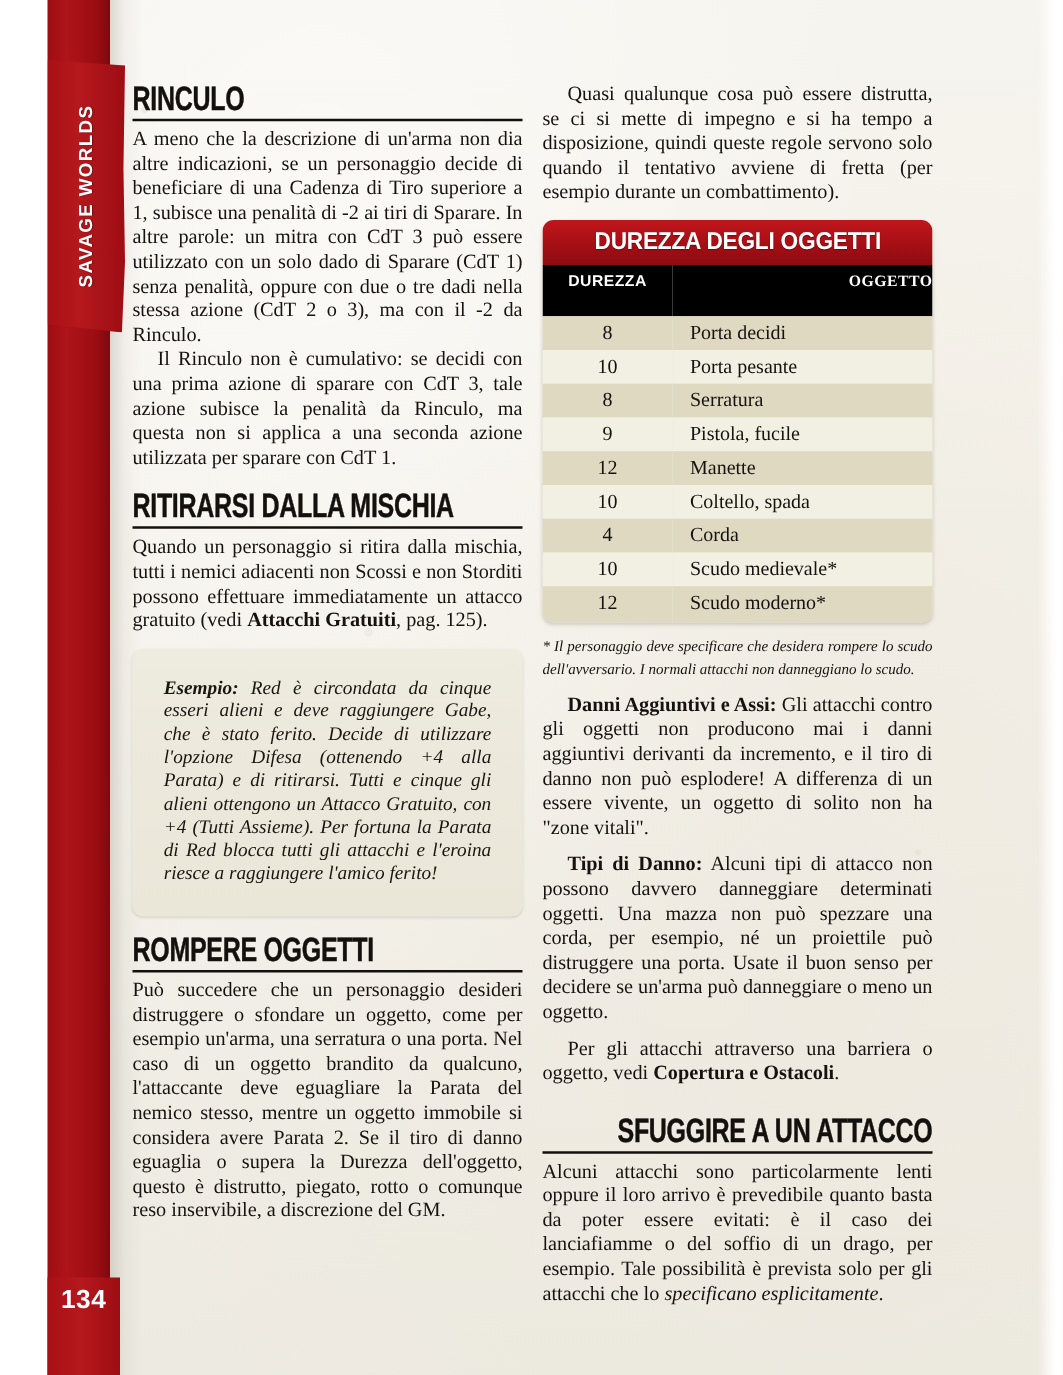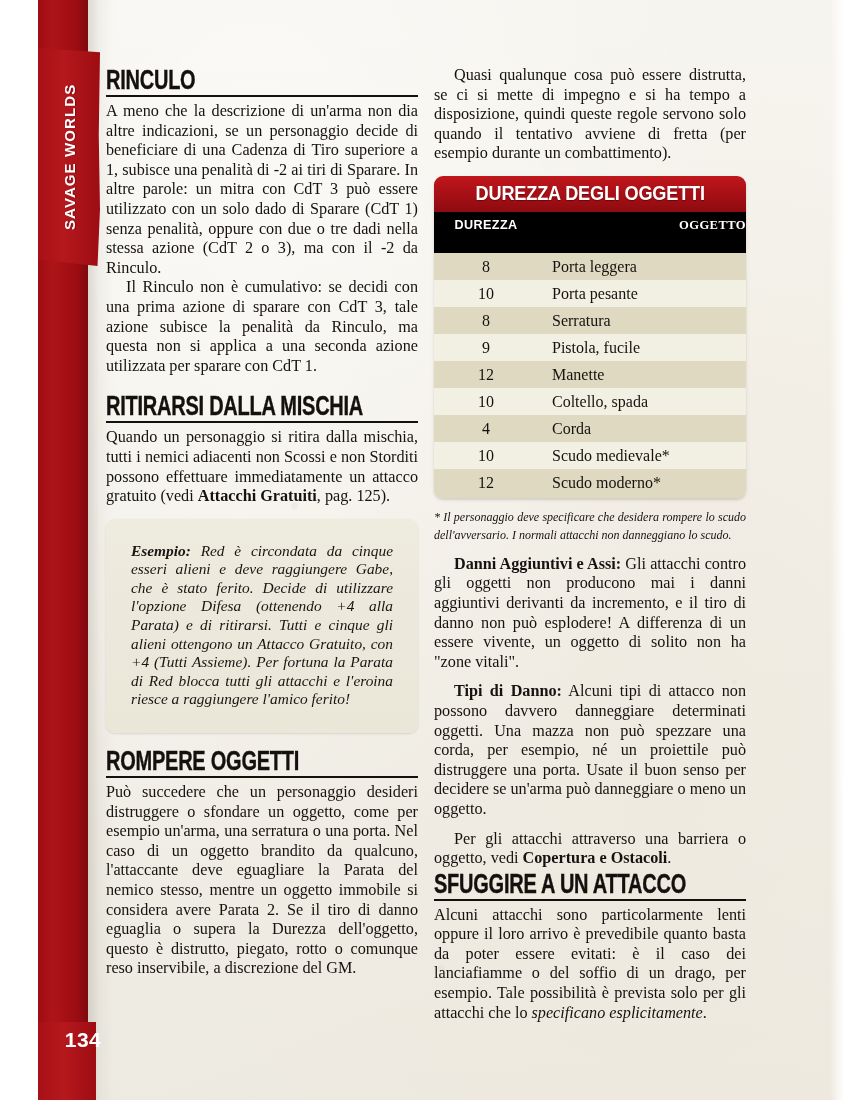--- a/index.html
+++ b/index.html
@@ -98,21 +98,20 @@
   #page-number {
     position: absolute;
     left: 38px; top: 1028px;
     width: 58px;
     text-align: center;
     color: #ffffff;
     font-family: "Liberation Sans", sans-serif;
     font-weight: bold;
     font-size: 21px;
     letter-spacing: 0.5px;
-    padding-left: 16px;
   }
 
   
   .column {
     position: absolute;
     top: 66px;
     width: 312px;
     color: #17120f;
   }
   #col-left  { left: 106px; }
@@ -298,21 +297,21 @@
       <table class="hardness">
         <thead>
           <tr>
             <th class="c-hardness">DUREZZA</th>
             <th class="c-object">OGGETTO</th>
           </tr>
         </thead>
         <tbody id="hardness-body">
             <tr class="odd">
               <td class="v-hardness">8</td>
-              <td class="v-object">Porta leggera</td>
+              <td class="v-object">Porta decidi</td>
             </tr>
             <tr class="even">
               <td class="v-hardness">10</td>
               <td class="v-object">Porta pesante</td>
             </tr>
             <tr class="odd">
               <td class="v-hardness">8</td>
               <td class="v-object">Serratura</td>
             </tr>
             <tr class="even">
@@ -344,19 +343,19 @@
     </div>
 
     <p class="footnote">* Il personaggio deve specificare che desidera rompere lo scudo dell'avversario. I normali attacchi non danneggiano lo scudo.</p>
 
     <p class="body indent" style="margin-top:10px;"><b>Danni Aggiuntivi e Assi:</b><span> Gli attacchi contro gli oggetti non producono mai i danni aggiuntivi derivanti da incremento, e il tiro di danno non può esplodere! A differenza di un essere vivente, un oggetto di solito non ha "zone vitali".</span></p>
 
     <p class="body indent" style="margin-top:10px;"><b>Tipi di Danno:</b><span> Alcuni tipi di attacco non possono davvero danneggiare determinati oggetti. Una mazza non può spezzare una corda, per esempio, né un proiettile può distruggere una porta. Usate il buon senso per decidere se un'arma può danneggiare o meno un oggetto.</span></p>
 
     <p class="body indent" style="margin-top:10px;"><span>Per gli attacchi attraverso una barriera o oggetto, vedi </span><b>Copertura e Ostacoli</b><span>.</span></p>
 
-    <div class="heading-block" style="margin-top:1px;">
+    <div class="heading-block" style="margin-top:23px;text-align:right;">
       <h2 class="section-heading">SFUGGIRE A UN ATTACCO</h2>
       <hr class="heading-rule">
     </div>
     <p class="body noindent"><span>Alcuni attacchi sono particolarmente lenti oppure il loro arrivo è prevedibile quanto basta da poter essere evitati: è il caso dei lanciafiamme o del soffio di un drago, per esempio. Tale possibilità è prevista solo per gli attacchi che lo </span><i>specificano esplicitamente</i><span>.</span></p>
   </div>
 </div>
 
 </body></html>

